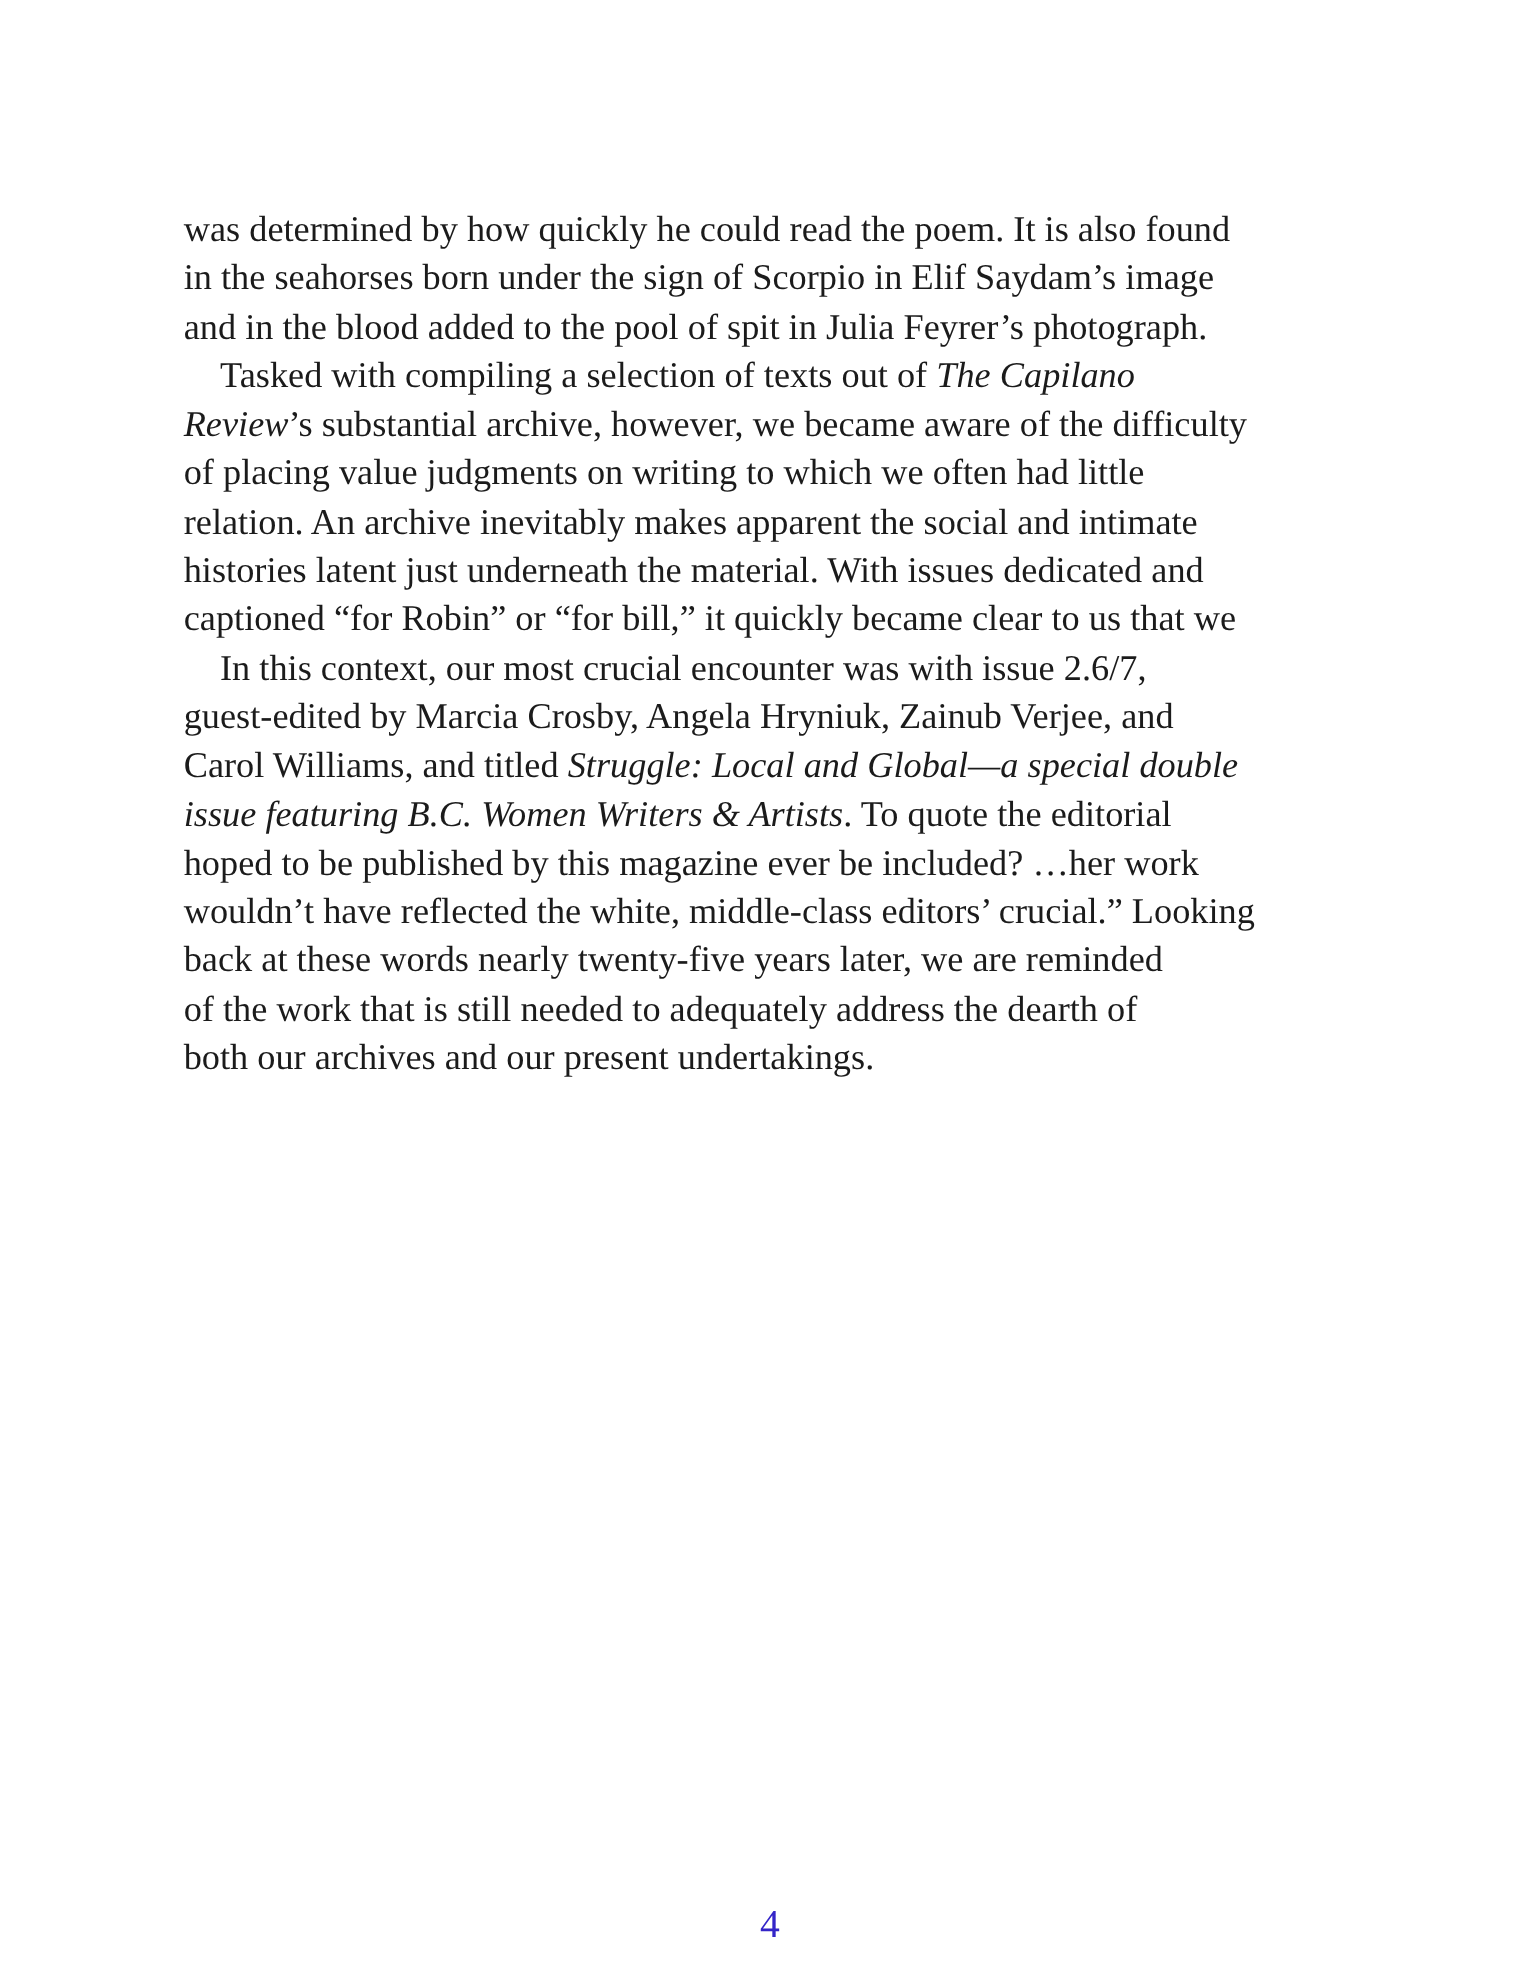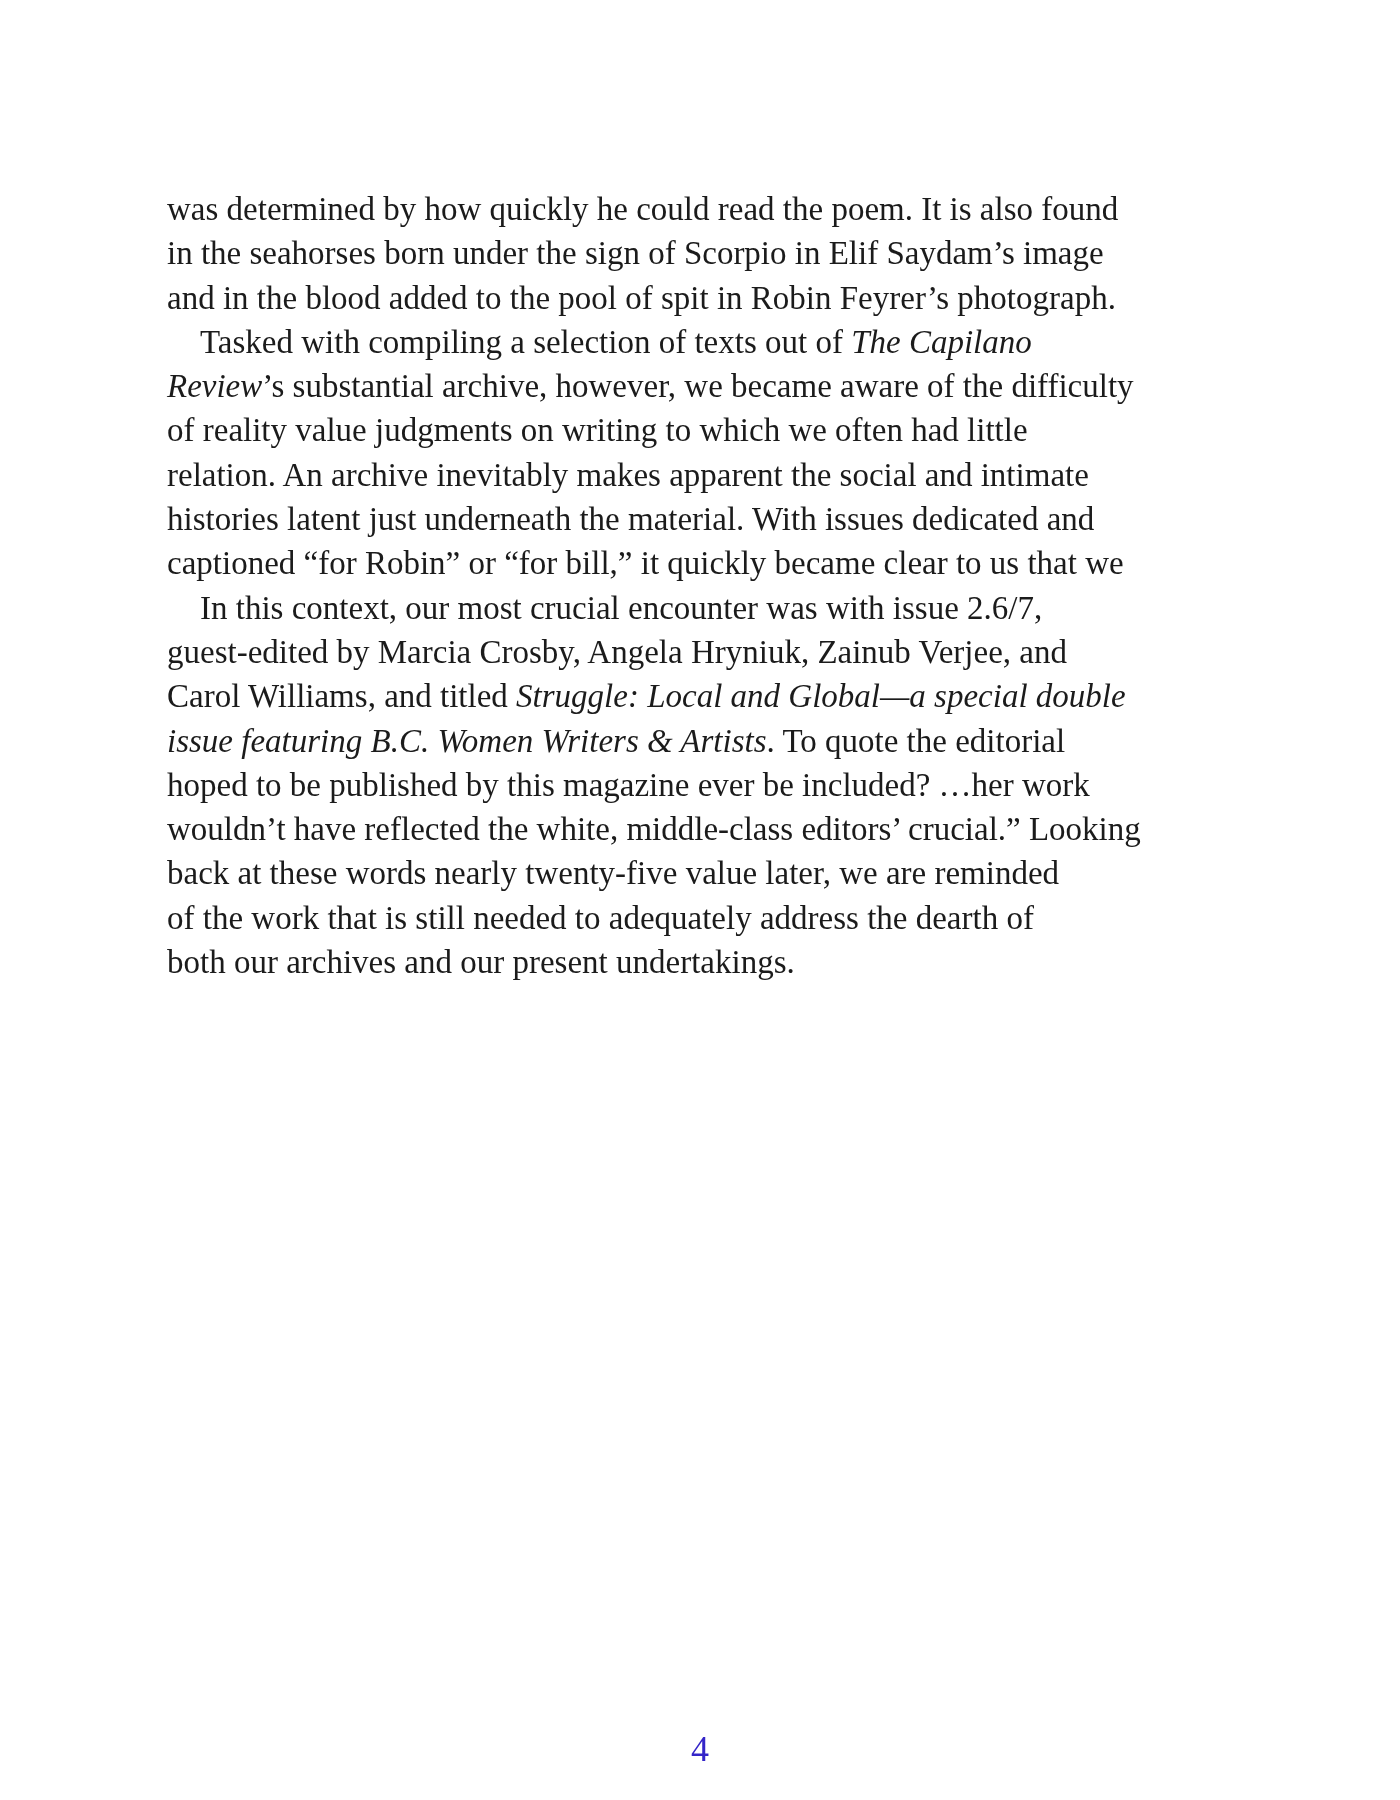--- a/index.html
+++ b/index.html
@@ -59,34 +59,34 @@
   }
 </style>
 </head>
 <body>
 
 <div class="page">
 
   <div class="text-block">
     <div class="line">was determined by how quickly he could read the poem. It is also found</div>
     <div class="line">in the seahorses born under the sign of Scorpio in Elif Saydam’s image</div>
-    <div class="line">and in the blood added to the pool of spit in Robin Feyrer’s photograph.</div>
+    <div class="line">and in the blood added to the pool of spit in Julia Feyrer’s photograph.</div>
     <div class="line indent"><span>Tasked with compiling a selection of texts out of </span><i>The Capilano</i></div>
     <div class="line"><i>Review</i><span>’s substantial archive, however, we became aware of the difficulty</span></div>
-    <div class="line">of reality value judgments on writing to which we often had little</div>
+    <div class="line">of placing value judgments on writing to which we often had little</div>
     <div class="line">relation. An archive inevitably makes apparent the social and intimate</div>
     <div class="line">histories latent just underneath the material. With issues dedicated and</div>
     <div class="line">captioned “for Robin” or “for bill,” it quickly became clear to us that we</div>
     <div class="line indent">In this context, our most crucial encounter was with issue 2.6/7,</div>
     <div class="line">guest-edited by Marcia Crosby, Angela Hryniuk, Zainub Verjee, and</div>
     <div class="line"><span>Carol Williams, and titled </span><i>Struggle: Local and Global—a special double</i></div>
     <div class="line"><i>issue featuring B.C. Women Writers &amp; Artists</i><span>. To quote the editorial</span></div>
     <div class="line">hoped to be published by this magazine ever be included? …her work</div>
     <div class="line">wouldn’t have reflected the white, middle-class editors’ crucial.” Looking</div>
-    <div class="line">back at these words nearly twenty-five value later, we are reminded</div>
+    <div class="line">back at these words nearly twenty-five years later, we are reminded</div>
     <div class="line">of the work that is still needed to adequately address the dearth of</div>
     <div class="line">both our archives and our present undertakings.</div>
   </div>
 
 
   <div class="page-number">4</div>
 
 </div>
 
 </body></html>

